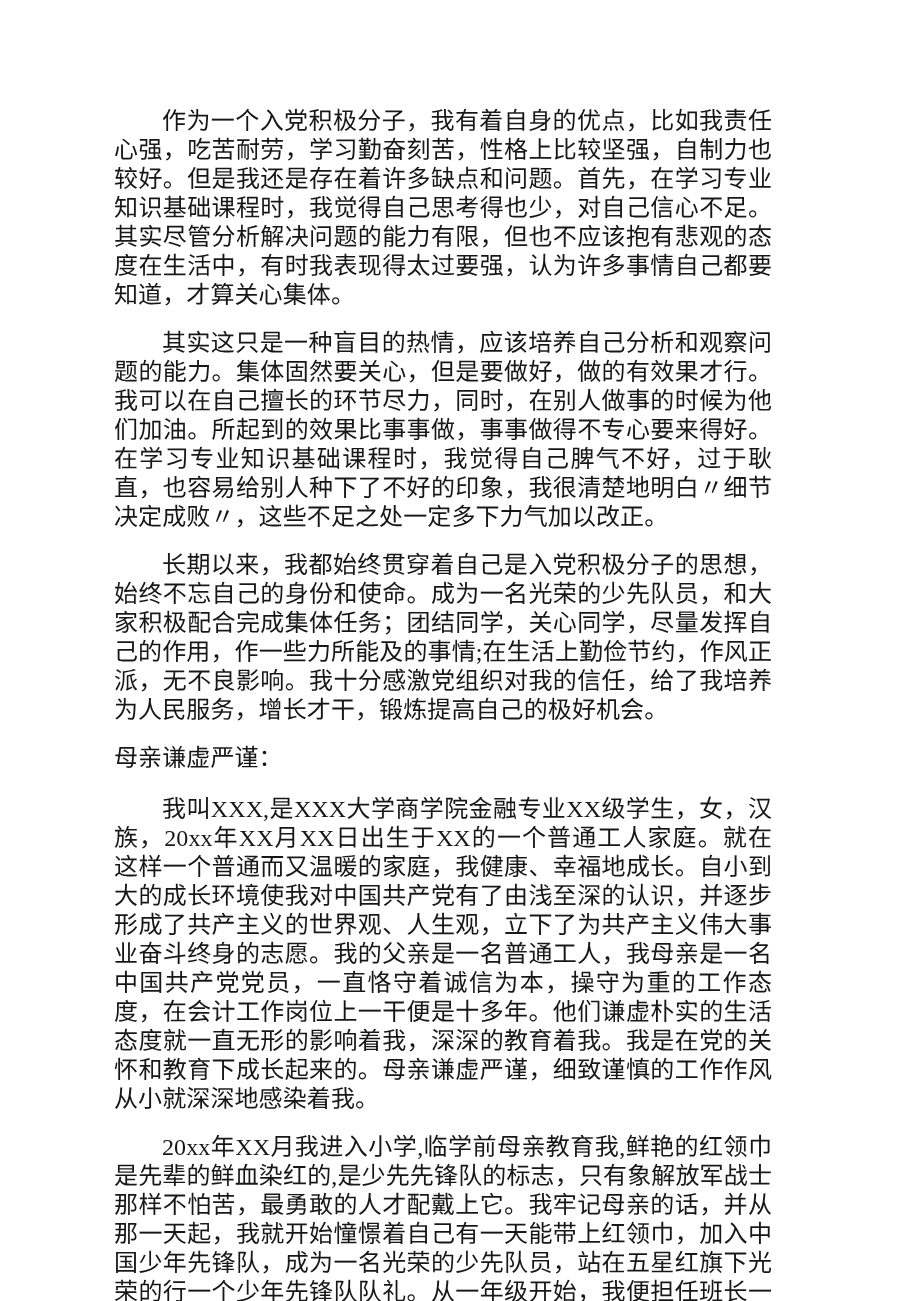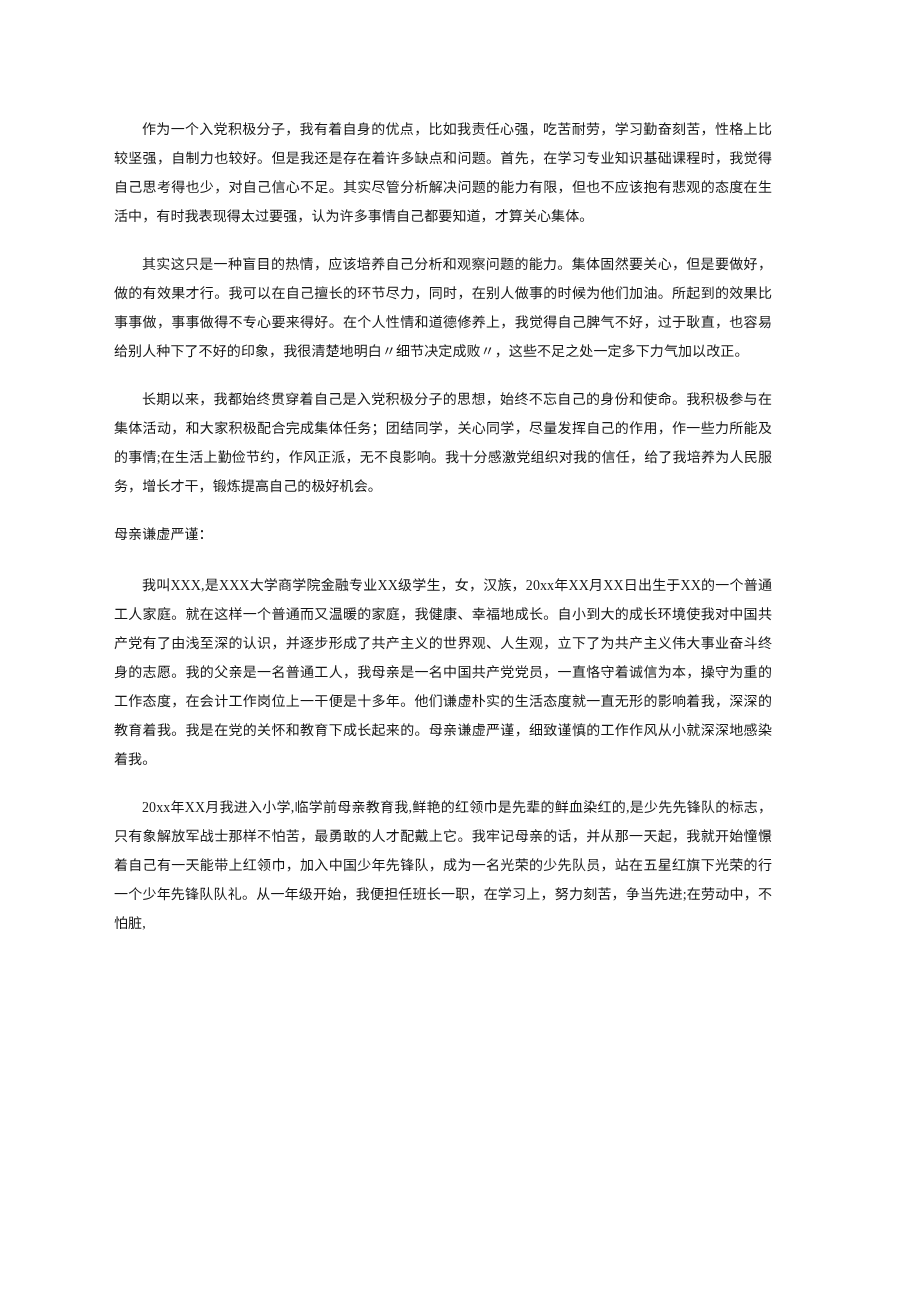--- a/index.html
+++ b/index.html
@@ -23,22 +23,22 @@
     box-sizing: border-box;
     background: #ffffff;
   }
   .doc-body {
     position: absolute;
     left: 114px;
     top: 99px;
     width: 658px;
   }
   .para {
-    margin: 16px 0 19px 0;
-    font-size: 14px;
+    margin: 8px 0 19px 0;
+    font-size: 24px;
     line-height: 29px;
     text-align: justify;
     text-justify: inter-ideograph;
     text-indent: 2em;
     letter-spacing: 0.1px;
     color: #171717;
     word-break: break-all;
     font-family: Liberation Serif, serif;
   }
   .para.salutation {
@@ -50,23 +50,23 @@
   }
 </style>
 </head>
 <body>
 
 <div class="page">
   <div class="doc-body">
 
     <p class="para">作为一个入党积极分子，我有着自身的优点，比如我责任心强，吃苦耐劳，学习勤奋刻苦，性格上比较坚强，自制力也较好。但是我还是存在着许多缺点和问题。首先，在学习专业知识基础课程时，我觉得自己思考得也少，对自己信心不足。其实尽管分析解决问题的能力有限，但也不应该抱有悲观的态度在生活中，有时我表现得太过要强，认为许多事情自己都要知道，才算关心集体。</p>
 
-    <p class="para">其实这只是一种盲目的热情，应该培养自己分析和观察问题的能力。集体固然要关心，但是要做好，做的有效果才行。我可以在自己擅长的环节尽力，同时，在别人做事的时候为他们加油。所起到的效果比事事做，事事做得不专心要来得好。在个人性情和道德修养上，我觉得自己脾气不好，过于耿直，也容易给别人种下了不好的印象，我很清楚地明白〃细节决定成败〃，这些不足之处一定多下力气加以改正。</p>
+    <p class="para">其实这只是一种盲目的热情，应该培养自己分析和观察问题的能力。集体固然要关心，但是要做好，做的有效果才行。我可以在自己擅长的环节尽力，同时，在别人做事的时候为他们加油。所起到的效果比事事做，事事做得不专心要来得好。在学习专业知识基础课程时，我觉得自己脾气不好，过于耿直，也容易给别人种下了不好的印象，我很清楚地明白〃细节决定成败〃，这些不足之处一定多下力气加以改正。</p>
 
-    <p class="para">长期以来，我都始终贯穿着自己是入党积极分子的思想，始终不忘自己的身份和使命。我积极参与在集体活动，和大家积极配合完成集体任务；团结同学，关心同学，尽量发挥自己的作用，作一些力所能及的事情;在生活上勤俭节约，作风正派，无不良影响。我十分感激党组织对我的信任，给了我培养为人民服务，增长才干，锻炼提高自己的极好机会。</p>
+    <p class="para">长期以来，我都始终贯穿着自己是入党积极分子的思想，始终不忘自己的身份和使命。成为一名光荣的少先队员，和大家积极配合完成集体任务；团结同学，关心同学，尽量发挥自己的作用，作一些力所能及的事情;在生活上勤俭节约，作风正派，无不良影响。我十分感激党组织对我的信任，给了我培养为人民服务，增长才干，锻炼提高自己的极好机会。</p>
 
     <p class="para salutation">母亲谦虚严谨：</p>
 
 
 
     <p class="para">我叫XXX,是XXX大学商学院金融专业XX级学生，女，汉族，20xx年XX月XX日出生于XX的一个普通工人家庭。就在这样一个普通而又温暖的家庭，我健康、幸福地成长。自小到大的成长环境使我对中国共产党有了由浅至深的认识，并逐步形成了共产主义的世界观、人生观，立下了为共产主义伟大事业奋斗终身的志愿。我的父亲是一名普通工人，我母亲是一名中国共产党党员，一直恪守着诚信为本，操守为重的工作态度，在会计工作岗位上一干便是十多年。他们谦虚朴实的生活态度就一直无形的影响着我，深深的教育着我。我是在党的关怀和教育下成长起来的。母亲谦虚严谨，细致谨慎的工作作风从小就深深地感染着我。</p>
 
     <p class="para last">20xx年XX月我进入小学,临学前母亲教育我,鲜艳的红领巾是先辈的鲜血染红的,是少先先锋队的标志，只有象解放军战士那样不怕苦，最勇敢的人才配戴上它。我牢记母亲的话，并从那一天起，我就开始憧憬着自己有一天能带上红领巾，加入中国少年先锋队，成为一名光荣的少先队员，站在五星红旗下光荣的行一个少年先锋队队礼。从一年级开始，我便担任班长一职，在学习上，努力刻苦，争当先进;在劳动中，不怕脏,</p>
 
   </div>

